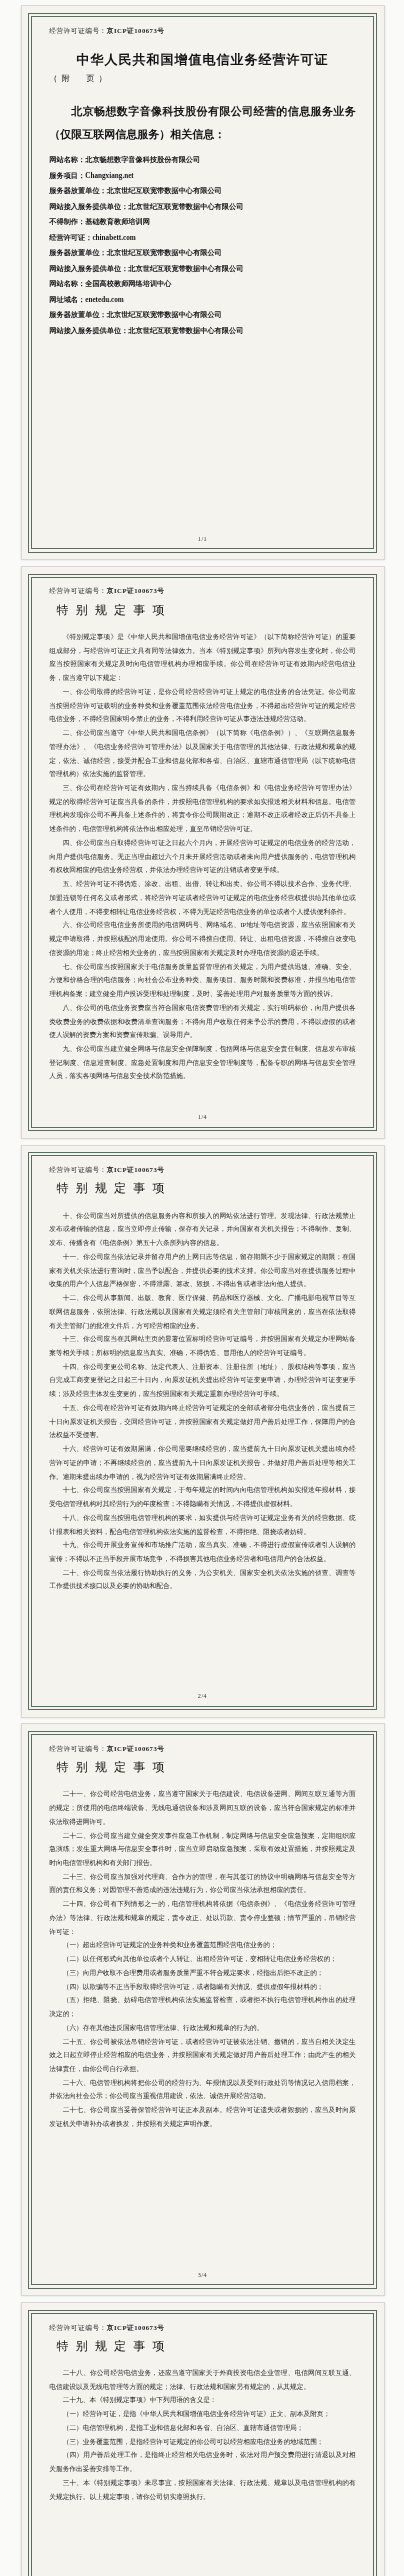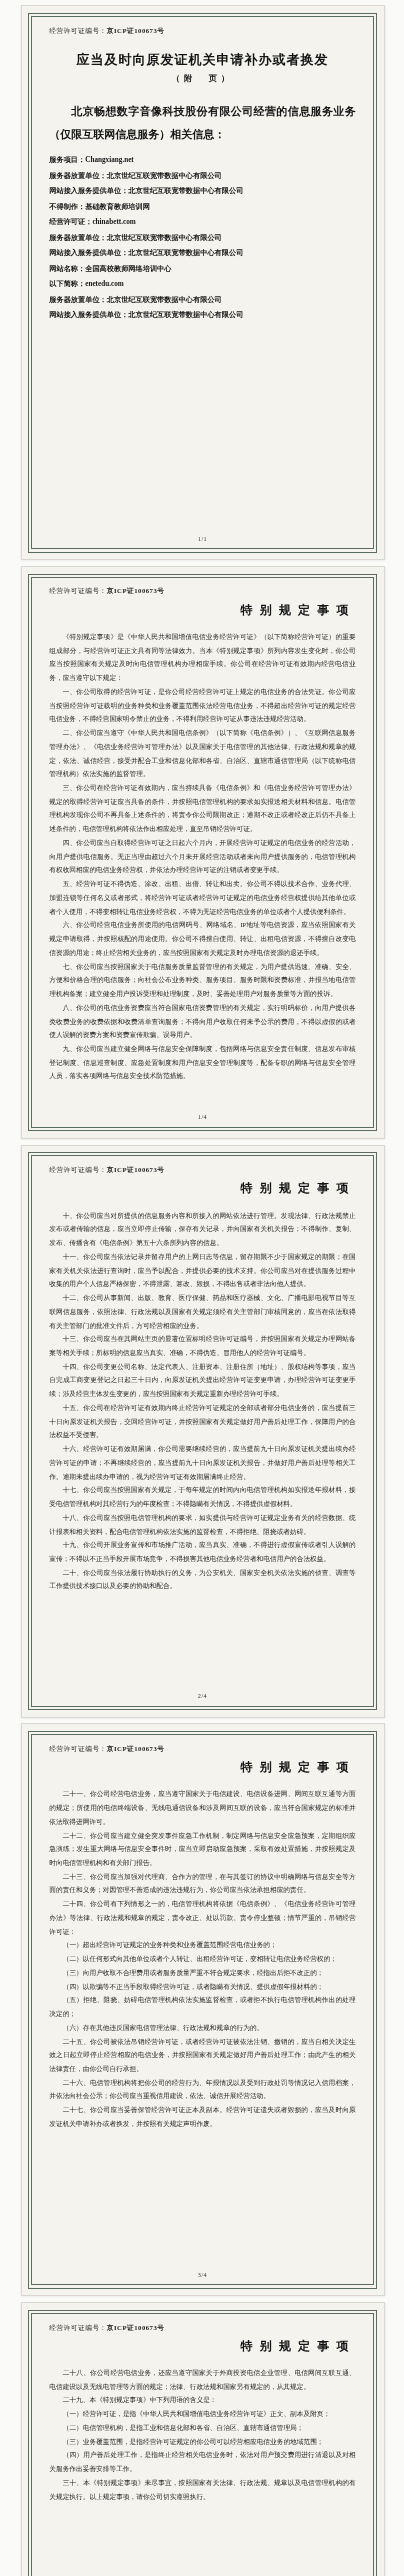--- a/index.html
+++ b/index.html
@@ -40,37 +40,37 @@
     margin:2.1px 0 5.2px;letter-spacing:0.5px;
   }
   .lic-no{font-weight:bold;}
   
   .annex-title{
     font-size:13px;font-weight:bold;color:#141414;
     text-align:center;letter-spacing:1px;
     margin:15.5px 0 4.1px;
   }
   .annex-subtitle{
-    text-align:center;font-size:8.2px;font-weight:bold;
+    font-size:8.2px;font-weight:normal;
     letter-spacing:4.1px;color:#141414;margin:0 0 15.5px;
   }
   .annex-intro{
     font-size:11px;line-height:2.1;color:#161616;
     font-weight:bold;text-indent:2em;text-align:justify;
     margin:0 0 7.2px;
   }
   .entries{margin-top:2.1px;}
   .entry{
     font-size:7.2px;line-height:2.15;color:#161616;
     font-weight:bold;text-align:left;
   }
   
   .prov-title{
-    font-size:12px;font-weight:bold;color:#141414;
-    text-align:right;letter-spacing:7.2px;
+    font-size:12px;font-weight:normal;color:#141414;
+    text-align:left;letter-spacing:7.2px;
     margin:5.2px 0 11.3px;padding-left:7.2px;
   }
   .prov-body{}
   .prov-para{
     font-size:6.7px;line-height:2.05;color:#1e1e1e;
     text-align:justify;text-indent:2em;margin:0;
   }
   .page-footer{
     position:absolute;bottom:7.2px;left:0;right:0;
     text-align:center;font-size:6.2px;color:#333;
@@ -82,43 +82,44 @@
 
 <div class="doc">
 
   <section class="page page-annex">
     <div class="frame-outer"></div>
     <div class="frame-inner"></div>
     <div class="content">
       <div class="lic-header">
         <span>经营许可证编号：</span><span class="lic-no">京ICP证100673号</span>
       </div>
-      <h1 class="annex-title">应当及时向原发证机关申请补办或者换发</h1>
+      <h1 class="annex-title">中华人民共和国增值电信业务经营许可证</h1>
       <div class="annex-subtitle">（附　页）</div>
       <p class="annex-intro">北京畅想数字音像科技股份有限公司经营的信息服务业务（仅限互联网信息服务）相关信息：</p>
       <div class="entries">
 
+          <div class="entry">网站名称：北京畅想数字音像科技股份有限公司</div>
 
           <div class="entry">服务项目：Changxiang.net</div>
 
           <div class="entry">服务器放置单位：北京世纪互联宽带数据中心有限公司</div>
 
           <div class="entry">网站接入服务提供单位：北京世纪互联宽带数据中心有限公司</div>
 
           <div class="entry">不得制作：基础教育教师培训网</div>
 
           <div class="entry">经营许可证：chinabett.com</div>
 
           <div class="entry">服务器放置单位：北京世纪互联宽带数据中心有限公司</div>
 
           <div class="entry">网站接入服务提供单位：北京世纪互联宽带数据中心有限公司</div>
 
           <div class="entry">网站名称：全国高校教师网络培训中心</div>
 
-          <div class="entry">以下简称：enetedu.com</div>
+          <div class="entry">网址域名：enetedu.com</div>
 
           <div class="entry">服务器放置单位：北京世纪互联宽带数据中心有限公司</div>
 
           <div class="entry">网站接入服务提供单位：北京世纪互联宽带数据中心有限公司</div>
         </div>
       <div class="page-footer">1/1</div>
     </div>
   </section>
 
   <section class="page page-prov">

